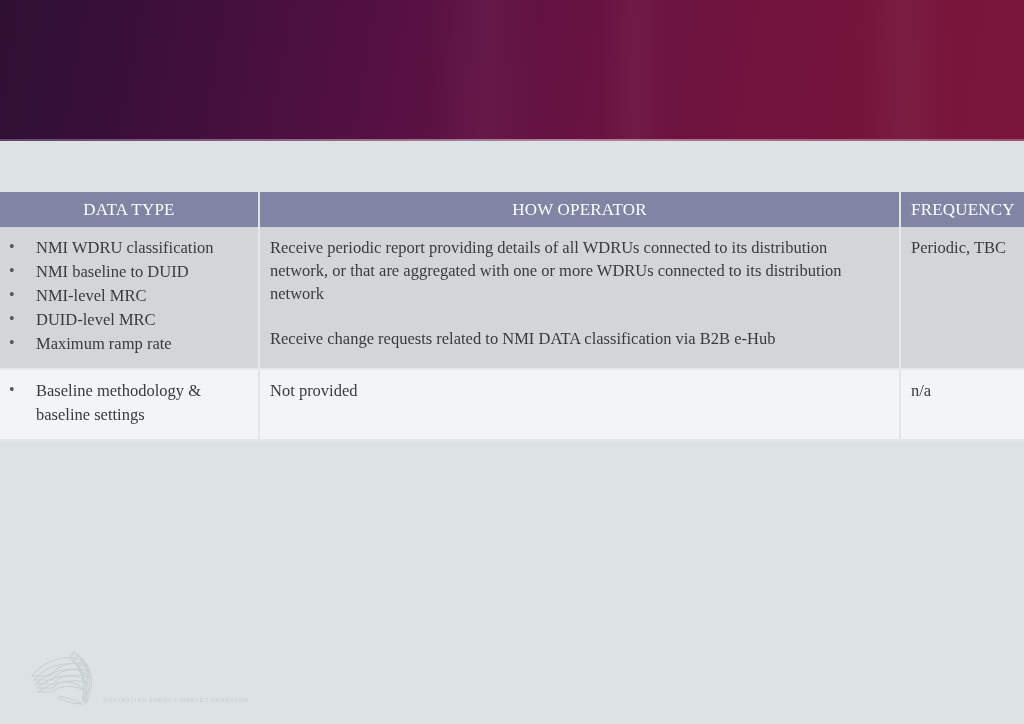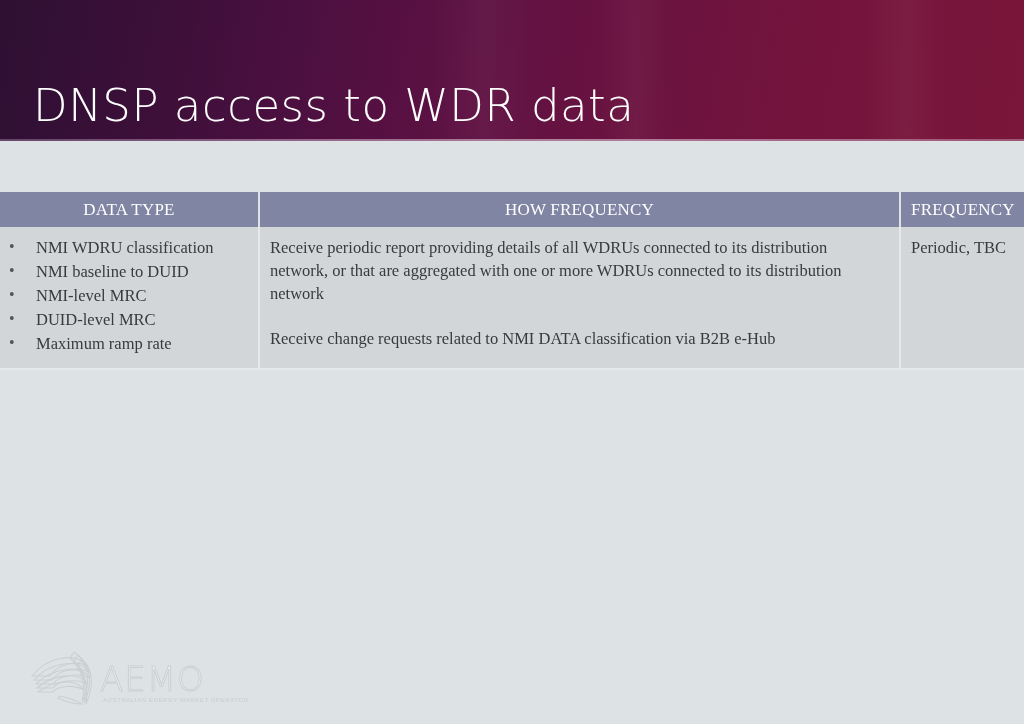--- a/index.html
+++ b/index.html
@@ -177,32 +177,31 @@
 <body>
 
 <div class="slide">
 
   <div class="header-banner">
     <div class="sheen s1"></div>
     <div class="sheen s2"></div>
     <div class="sheen s3"></div>
   </div>
 
-  <div class="slide-title">DNSP access to WDR data</div>
 
   <table class="data-table">
     <colgroup>
       <col class="c-type">
       <col class="c-how">
       <col class="c-freq">
     </colgroup>
     <thead>
       <tr>
         <th class="th-type">DATA TYPE</th>
-        <th class="th-how">HOW FREQUENCY</th>
+        <th class="th-how">HOW OPERATOR</th>
         <th class="th-freq">FREQUENCY</th>
       </tr>
     </thead>
     <tbody>
 
       <tr class="row-shade">
         <td class="td-type">
           <ul class="bullets">
             <li>NMI WDRU classification</li>
             <li>NMI baseline to DUID</li>
@@ -211,35 +210,45 @@
             <li>Maximum ramp rate</li>
           </ul>
         </td>
         <td class="td-how">
           <p class="para">Receive periodic report providing details of all WDRUs connected to its distribution network, or that are aggregated with one or more WDRUs connected to its distribution network</p>
           <p class="para">Receive change requests related to NMI DATA classification via B2B e-Hub</p>
         </td>
         <td class="td-freq">Periodic, TBC</td>
       </tr>
 
+      <tr class="row-plain">
+        <td class="td-type">
+          <ul class="bullets">
+            <li>Baseline methodology &amp; baseline settings</li>
+          </ul>
+        </td>
+        <td class="td-how">
+          <p class="para">Not provided</p>
+        </td>
+        <td class="td-freq">n/a</td>
+      </tr>
 
     </tbody>
   </table>
 
   <div class="logo">
     <svg width="200" height="70" viewBox="0 0 200 70">
       <g fill="none" stroke="#b9c2c5" stroke-width="1.1">
         <path d="M8 30 C 24 10, 52 6, 64 20 C 52 14, 34 18, 26 30 Z"></path>
         <path d="M10 34 C 26 16, 54 12, 66 26 C 54 20, 34 24, 28 34 Z"></path>
         <path d="M12 38 C 28 22, 56 18, 66 32 C 54 26, 34 30, 29 38 Z"></path>
         <path d="M13 42 C 29 28, 55 25, 64 38 C 52 32, 33 35, 29 42 Z"></path>
         <path d="M14 46 C 30 34, 52 32, 60 44 C 49 38, 33 40, 29 46 Z"></path>
         <path d="M50 6 C 64 16, 68 36, 58 56 C 62 38, 58 22, 46 12 Z"></path>
         <path d="M54 9 C 67 20, 69 38, 60 57 C 63 40, 60 25, 50 15 Z"></path>
         <path d="M58 13 C 69 24, 70 40, 62 58 C 64 42, 62 28, 54 19 Z"></path>
         <path d="M36 50 C 44 52, 52 54, 58 58 C 48 58, 40 55, 34 52 Z"></path>
       </g>
     </svg>
-    <div class="logo-word">AEMO</div>
     <div class="logo-tagline">AUSTRALIAN ENERGY MARKET OPERATOR</div>
   </div>
 
 </div>
 
 </body></html>

